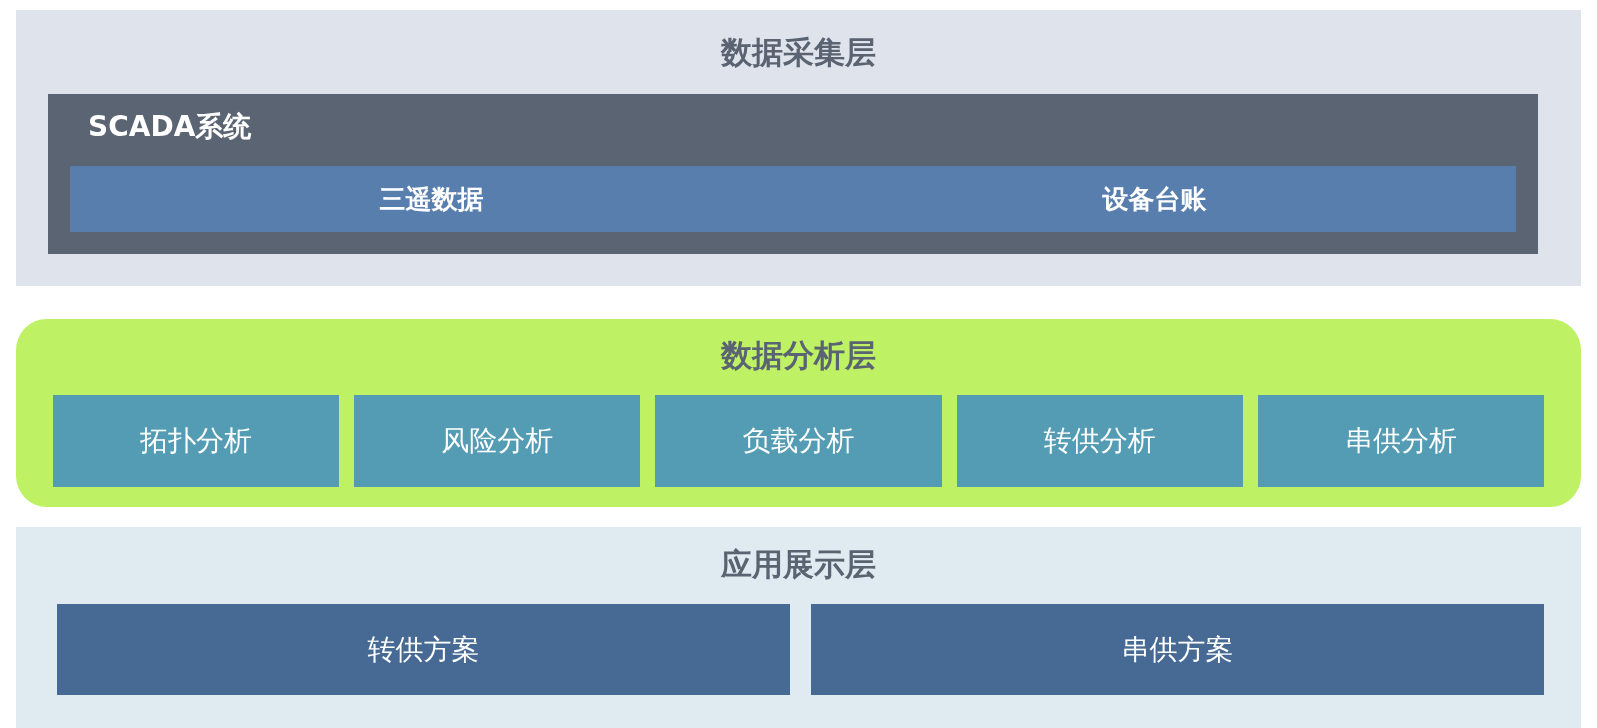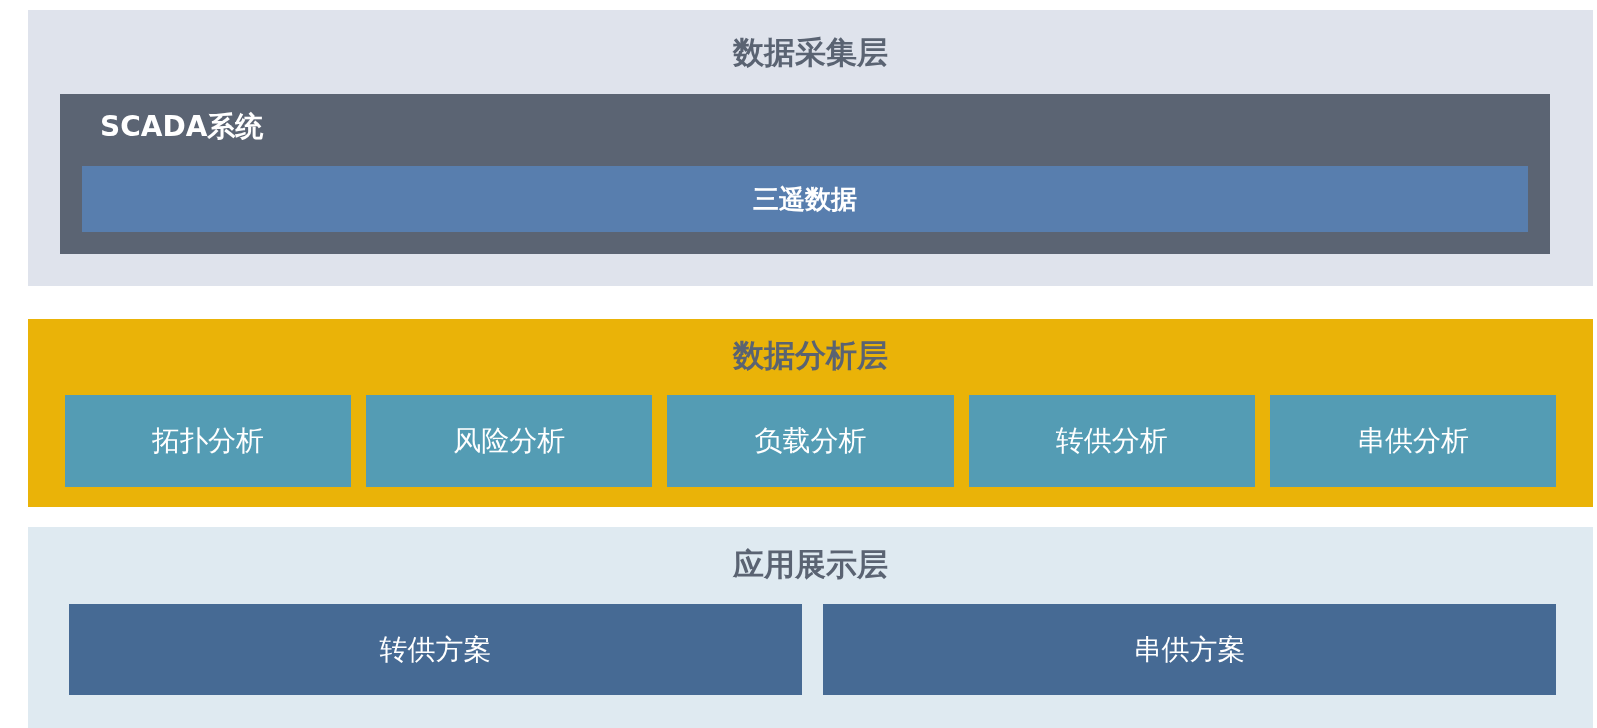--- a/index.html
+++ b/index.html
@@ -7,21 +7,21 @@
     margin: 0;
     padding: 0;
     background: #ffffff;
     font-family: "DejaVu Sans", "Liberation Sans", sans-serif;
   }
   .canvas {
     position: relative;
     width: 1597px;
     height: 728px;
     background: #ffffff;
-    padding: 10px 16px 0 28px;
+    padding: 10px 16px 0 16px;
     overflow: hidden;
   }
   .layer {
     width: 1565px;
   }
   .layer-title {
     text-align: center;
     font-size: 31px;
     font-weight: bold;
     line-height: 38px;
@@ -59,22 +59,23 @@
     color: #ffffff;
     font-size: 26px;
     font-weight: bold;
     display: flex;
     align-items: center;
     justify-content: center;
   }
   
   .layer-analysis {
     height: 188px;
-    background: #eab308;
+    background: #bef264;
     margin-bottom: 20px;
+    border-radius: 31px;
   }
   .layer-analysis .layer-title { padding-top: 17px; }
   .analysis-row {
     display: flex;
     gap: 15px;
     margin: 21px 37px 0 37px;
   }
   .analysis-box {
     flex: 1;
     height: 92px;
@@ -113,20 +114,21 @@
 <body>
 
 <div class="canvas">
 
   <div class="layer layer-collection">
     <div class="layer-title">数据采集层</div>
     <div class="scada-box">
       <span class="scada-label">SCADA系统</span>
       <div class="scada-row">
         <div class="data-box">三遥数据</div>
+        <div class="data-box">设备台账</div>
       </div>
     </div>
   </div>
 
   <div class="layer layer-analysis">
     <div class="layer-title">数据分析层</div>
     <div class="analysis-row">
       <div class="analysis-box">拓扑分析</div>
       <div class="analysis-box">风险分析</div>
       <div class="analysis-box">负载分析</div>

